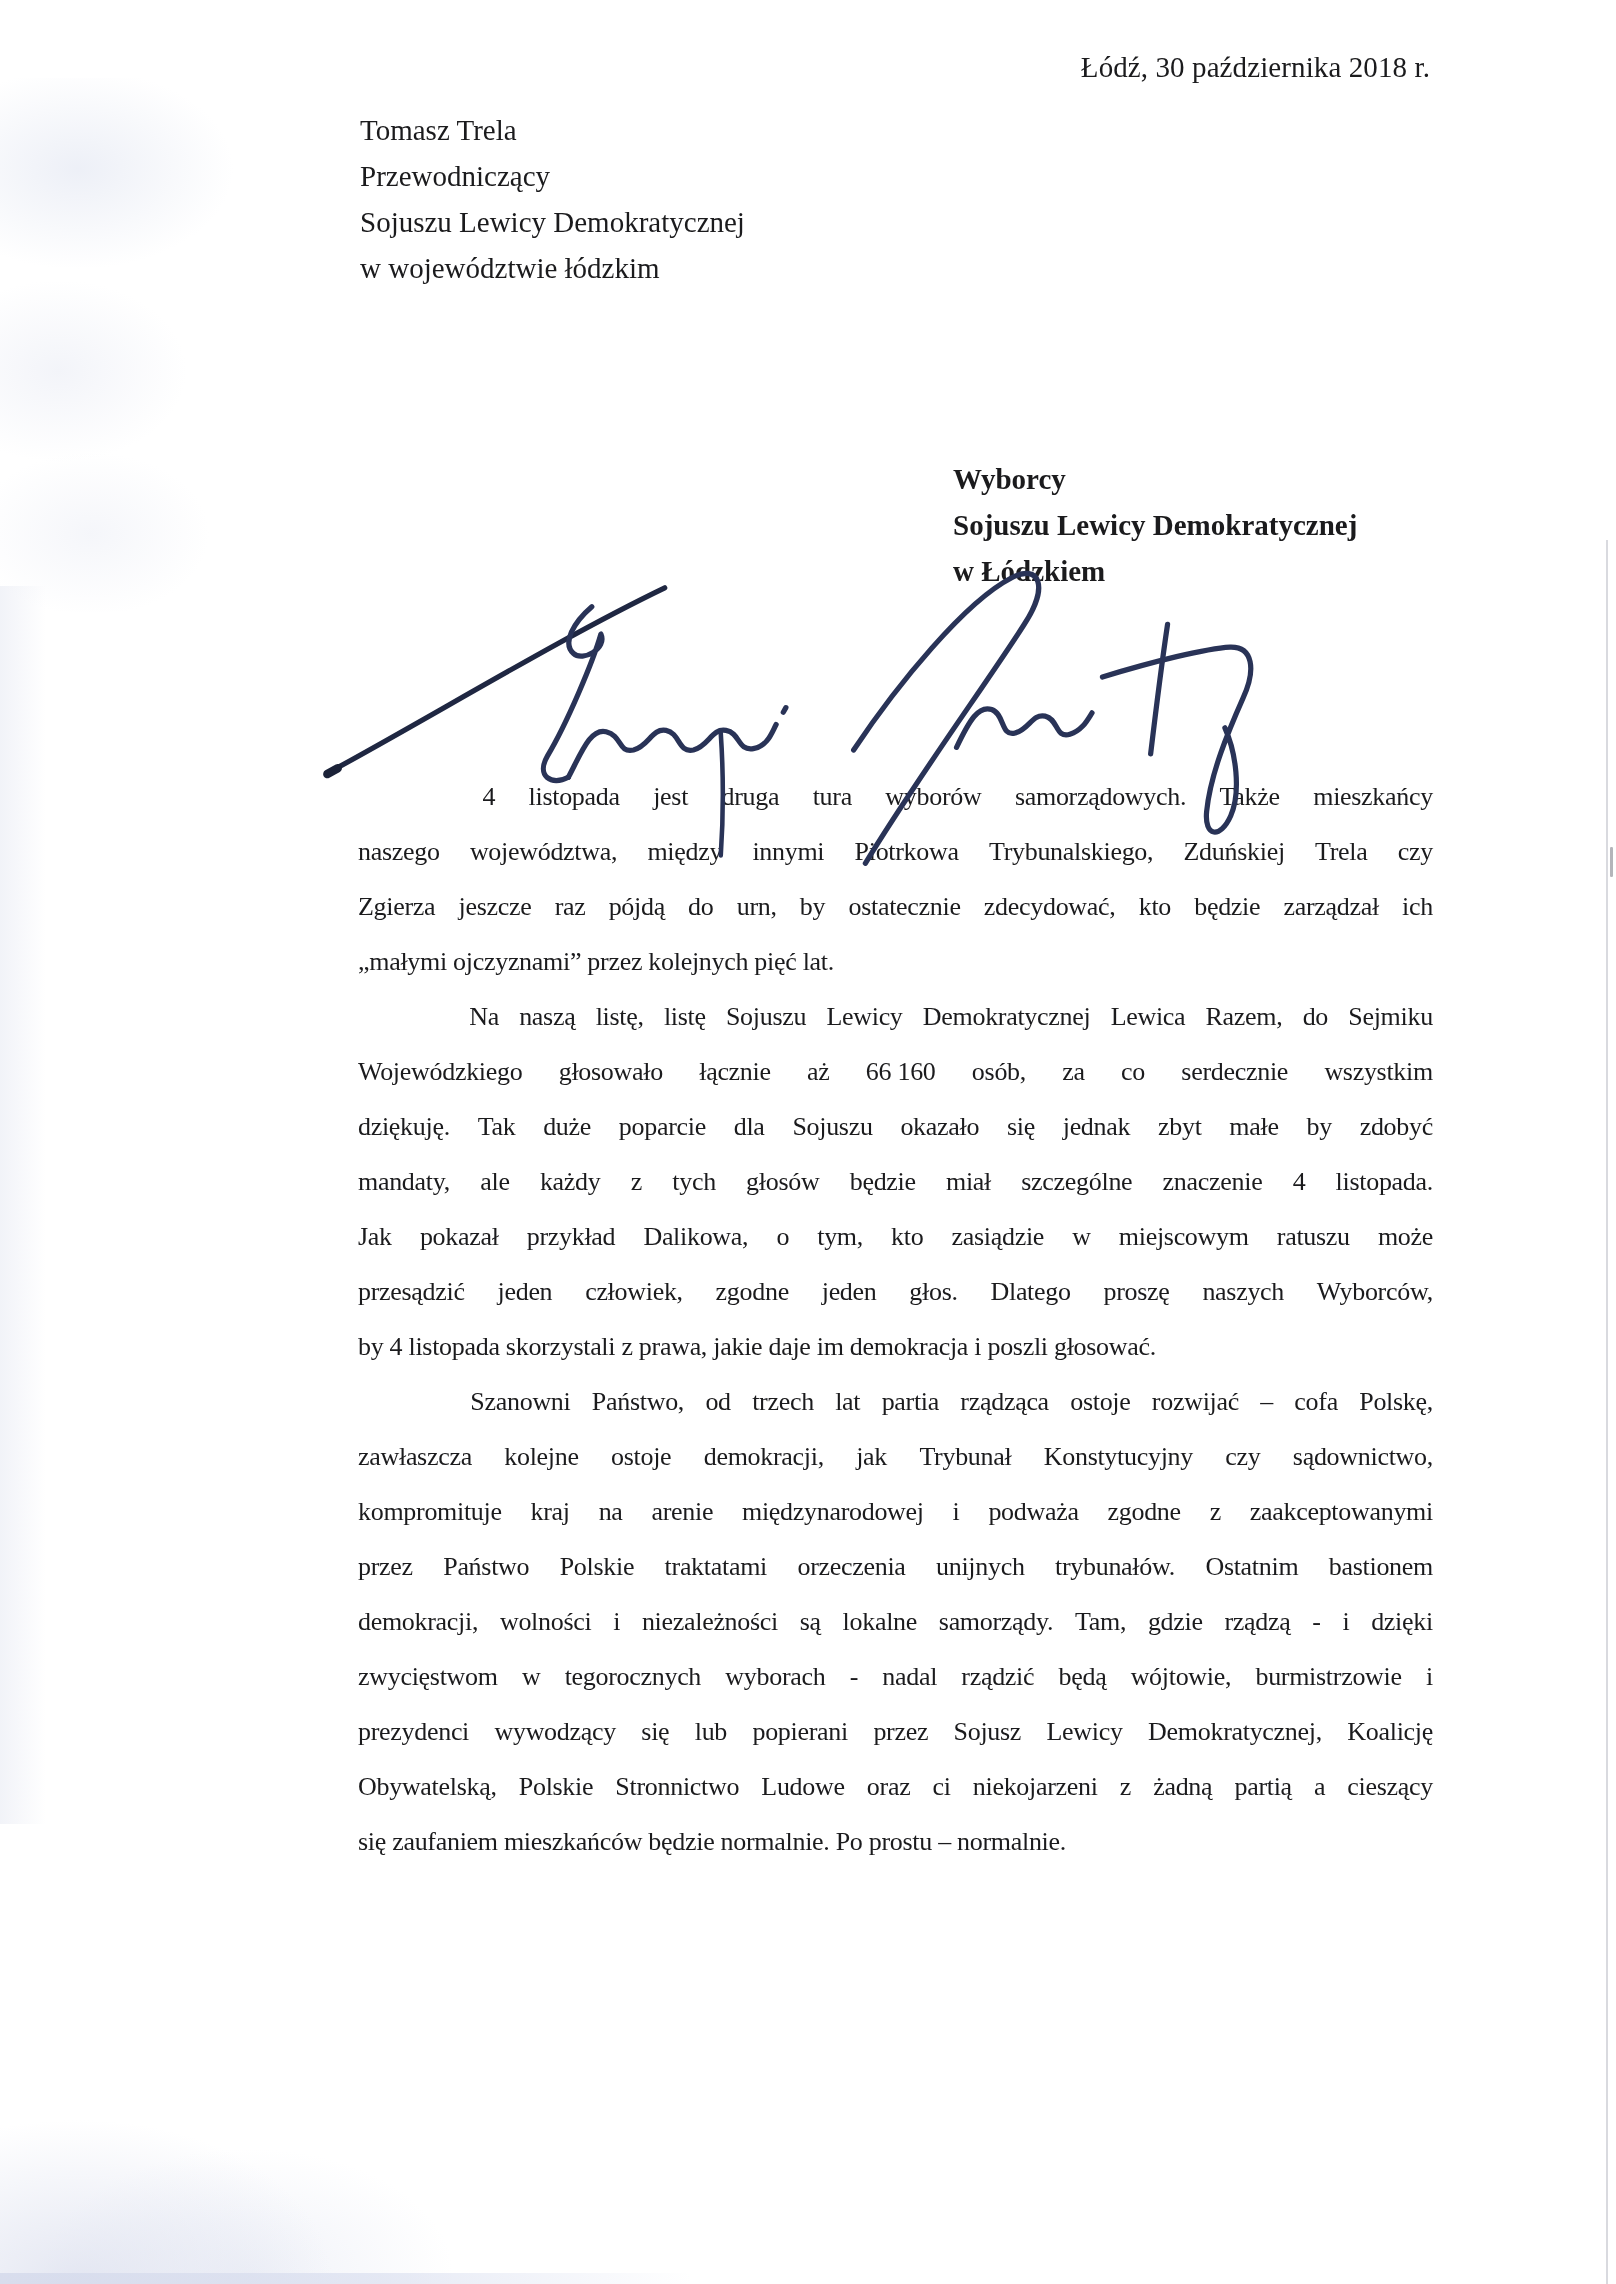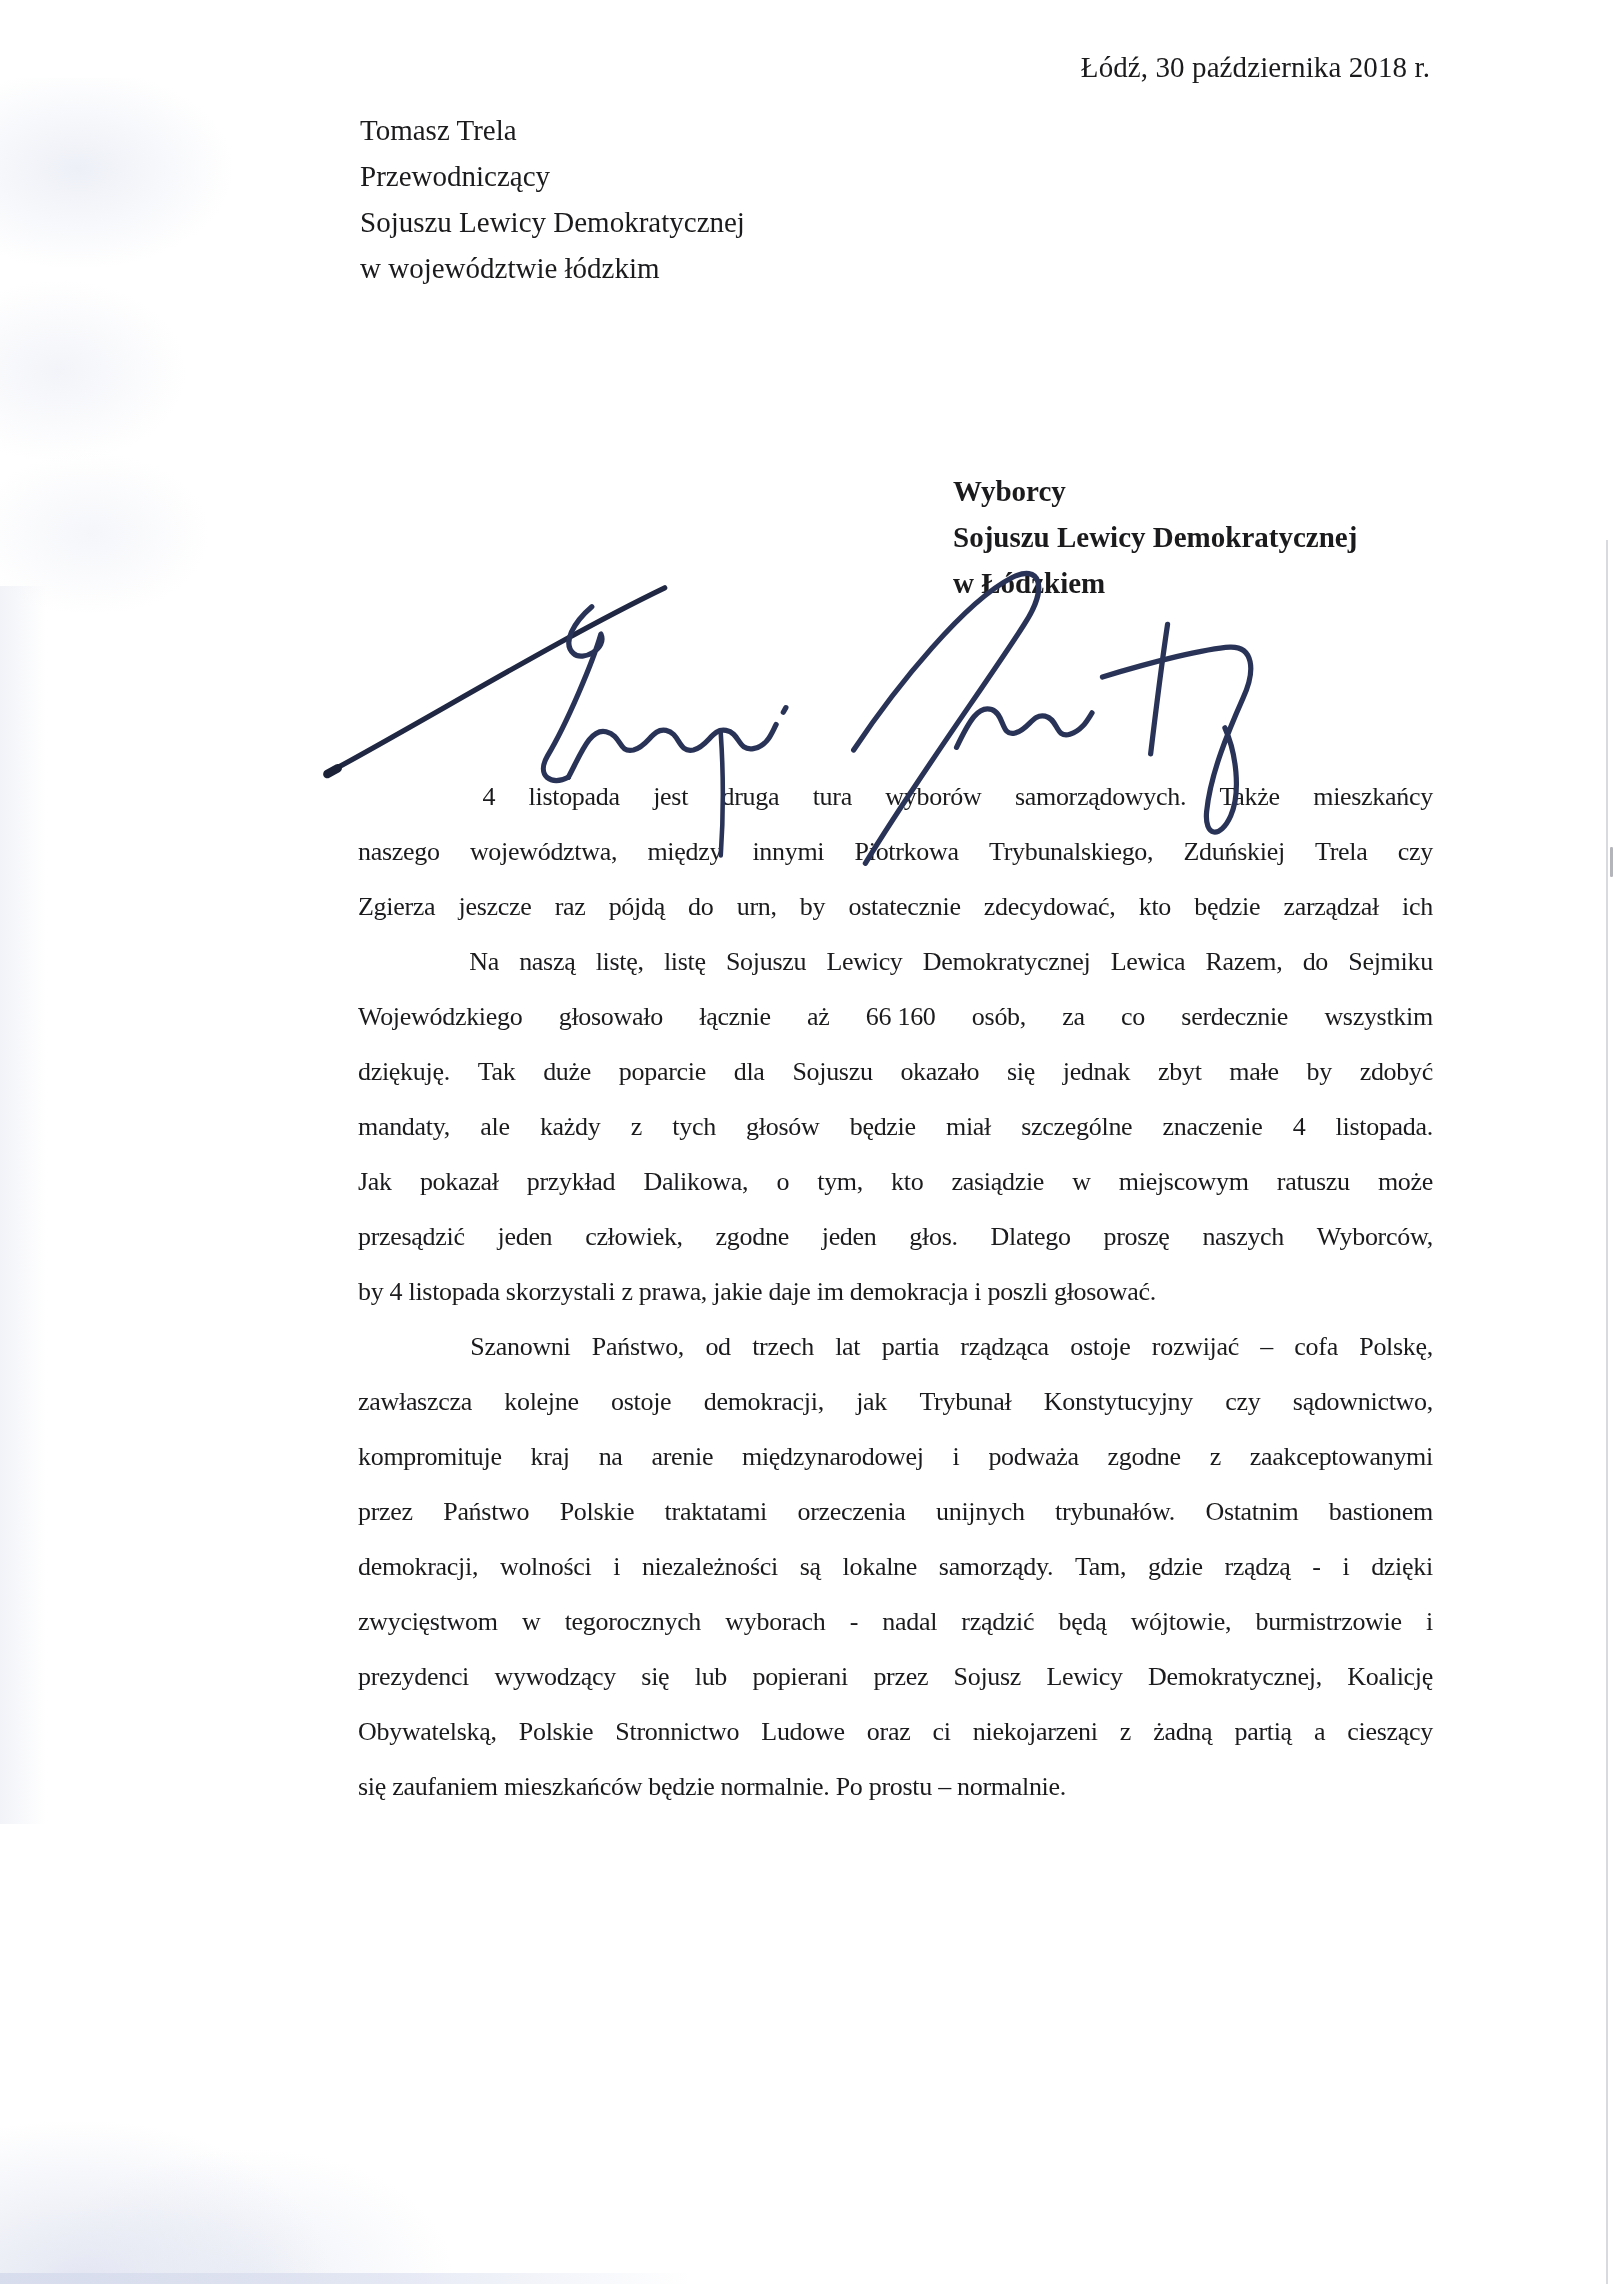--- a/index.html
+++ b/index.html
@@ -40,21 +40,21 @@
   .right-edge-tick{
     position:absolute;left:1610px;top:847px;width:3.3px;height:30px;
     background:rgba(130,132,140,.6);border-radius:1.3px;
   }
   
   .dateline{
     position:absolute;top:51px;right:186px;
     font-size:29px;letter-spacing:0.1px;
   }
   .sender{position:absolute;left:360px;top:107px;font-size:29px;line-height:46px;}
-  .recipient{position:absolute;left:953px;top:468px;font-size:29px;line-height:46px;font-weight:bold;}
+  .recipient{position:absolute;left:953px;top:456px;font-size:29px;line-height:46px;font-weight:bold;}
   .hline{white-space:nowrap;}
   .body-block{
     position:absolute;left:358px;top:769px;width:1075px;
     font-size:26px;letter-spacing:-0.3px;line-height:55px;
   }
   .bline{height:55px;}
   .bline.just{display:flex;justify-content:space-between;}
   .bline.just span{white-space:pre;}
   .bline.plain{display:block;text-align:left;}
   .bline.indent{padding-left:91px;}
@@ -143,20 +143,21 @@
         <span>do</span>
         <span>urn,</span>
         <span>by</span>
         <span>ostatecznie</span>
         <span>zdecydować,</span>
         <span>kto</span>
         <span>będzie</span>
         <span>zarządzał</span>
         <span>ich</span>
       </div>
+      <div class="bline plain">„małymi ojczyznami” przez kolejnych pięć lat.</div>
       <div class="bline just indent">
         <span>Na</span>
         <span>naszą</span>
         <span>listę,</span>
         <span>listę</span>
         <span>Sojuszu</span>
         <span>Lewicy</span>
         <span>Demokratycznej</span>
         <span>Lewica</span>
         <span>Razem,</span>

